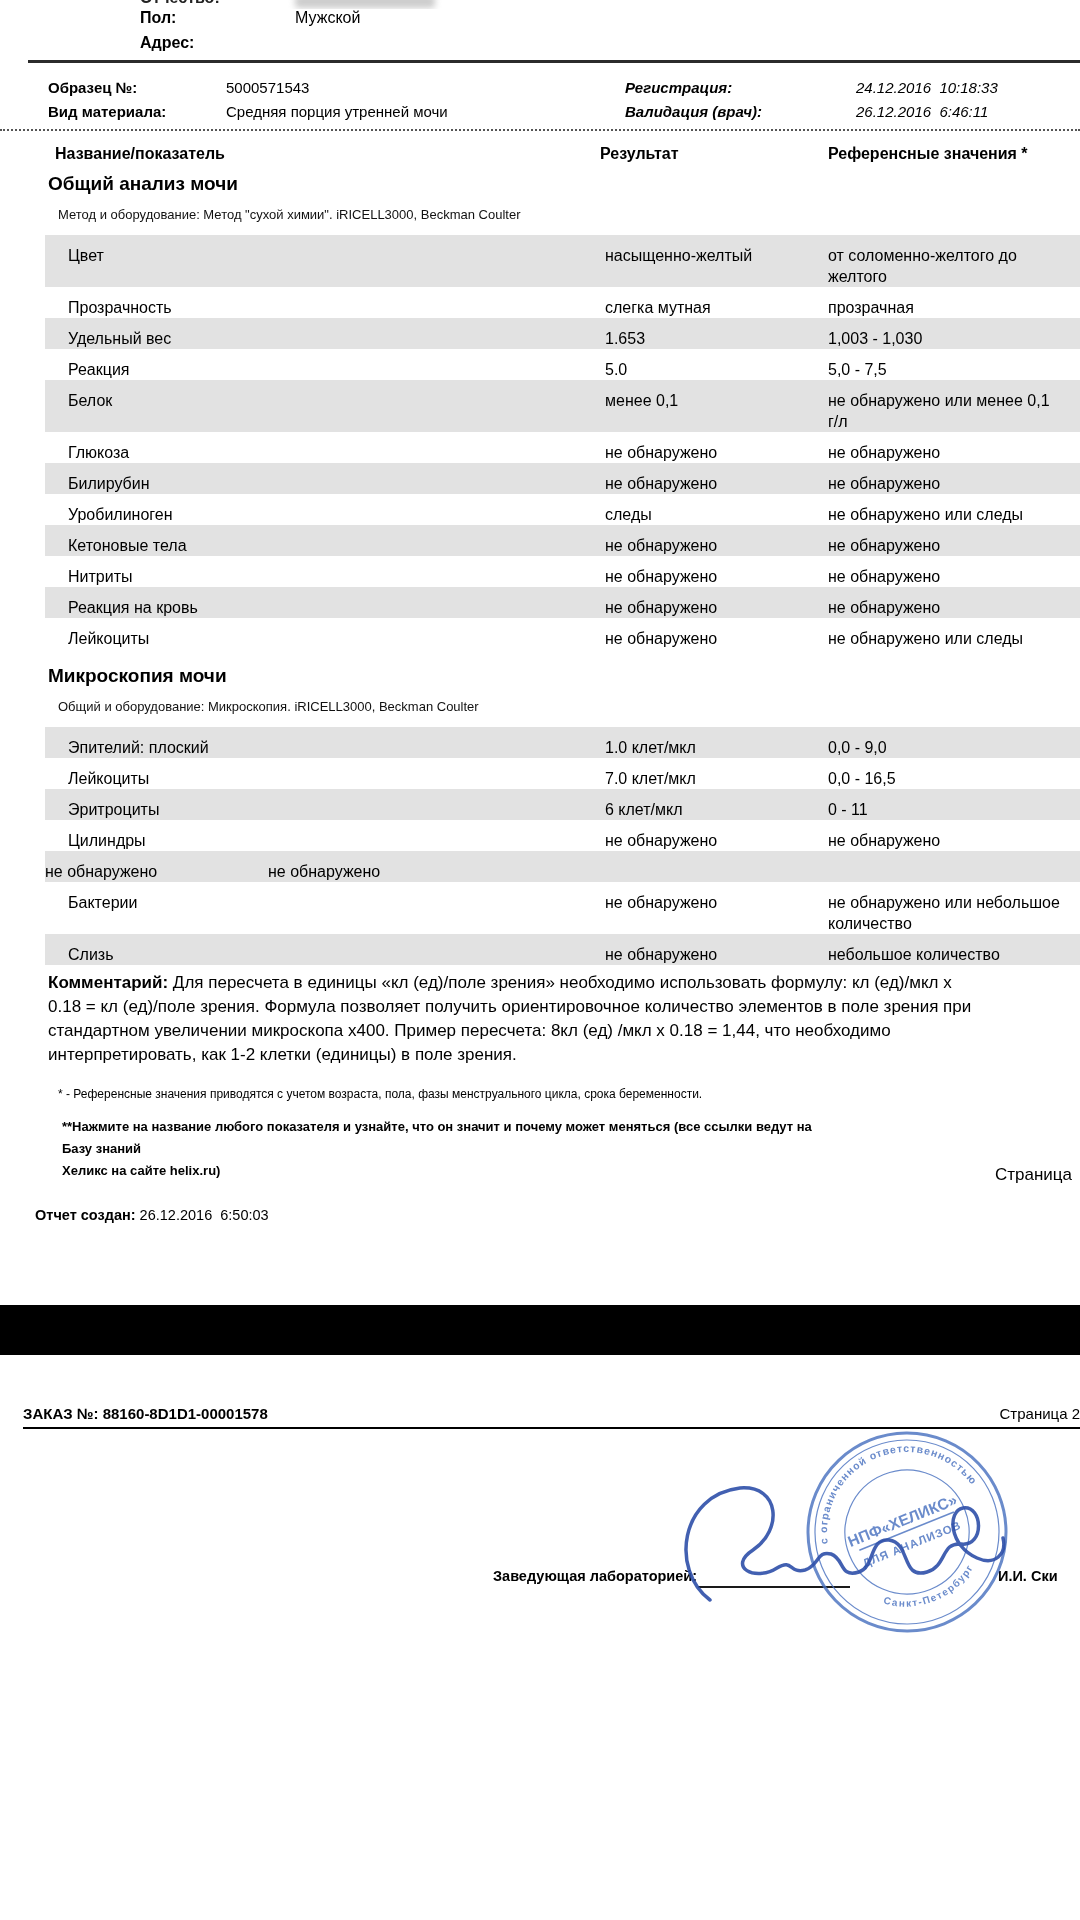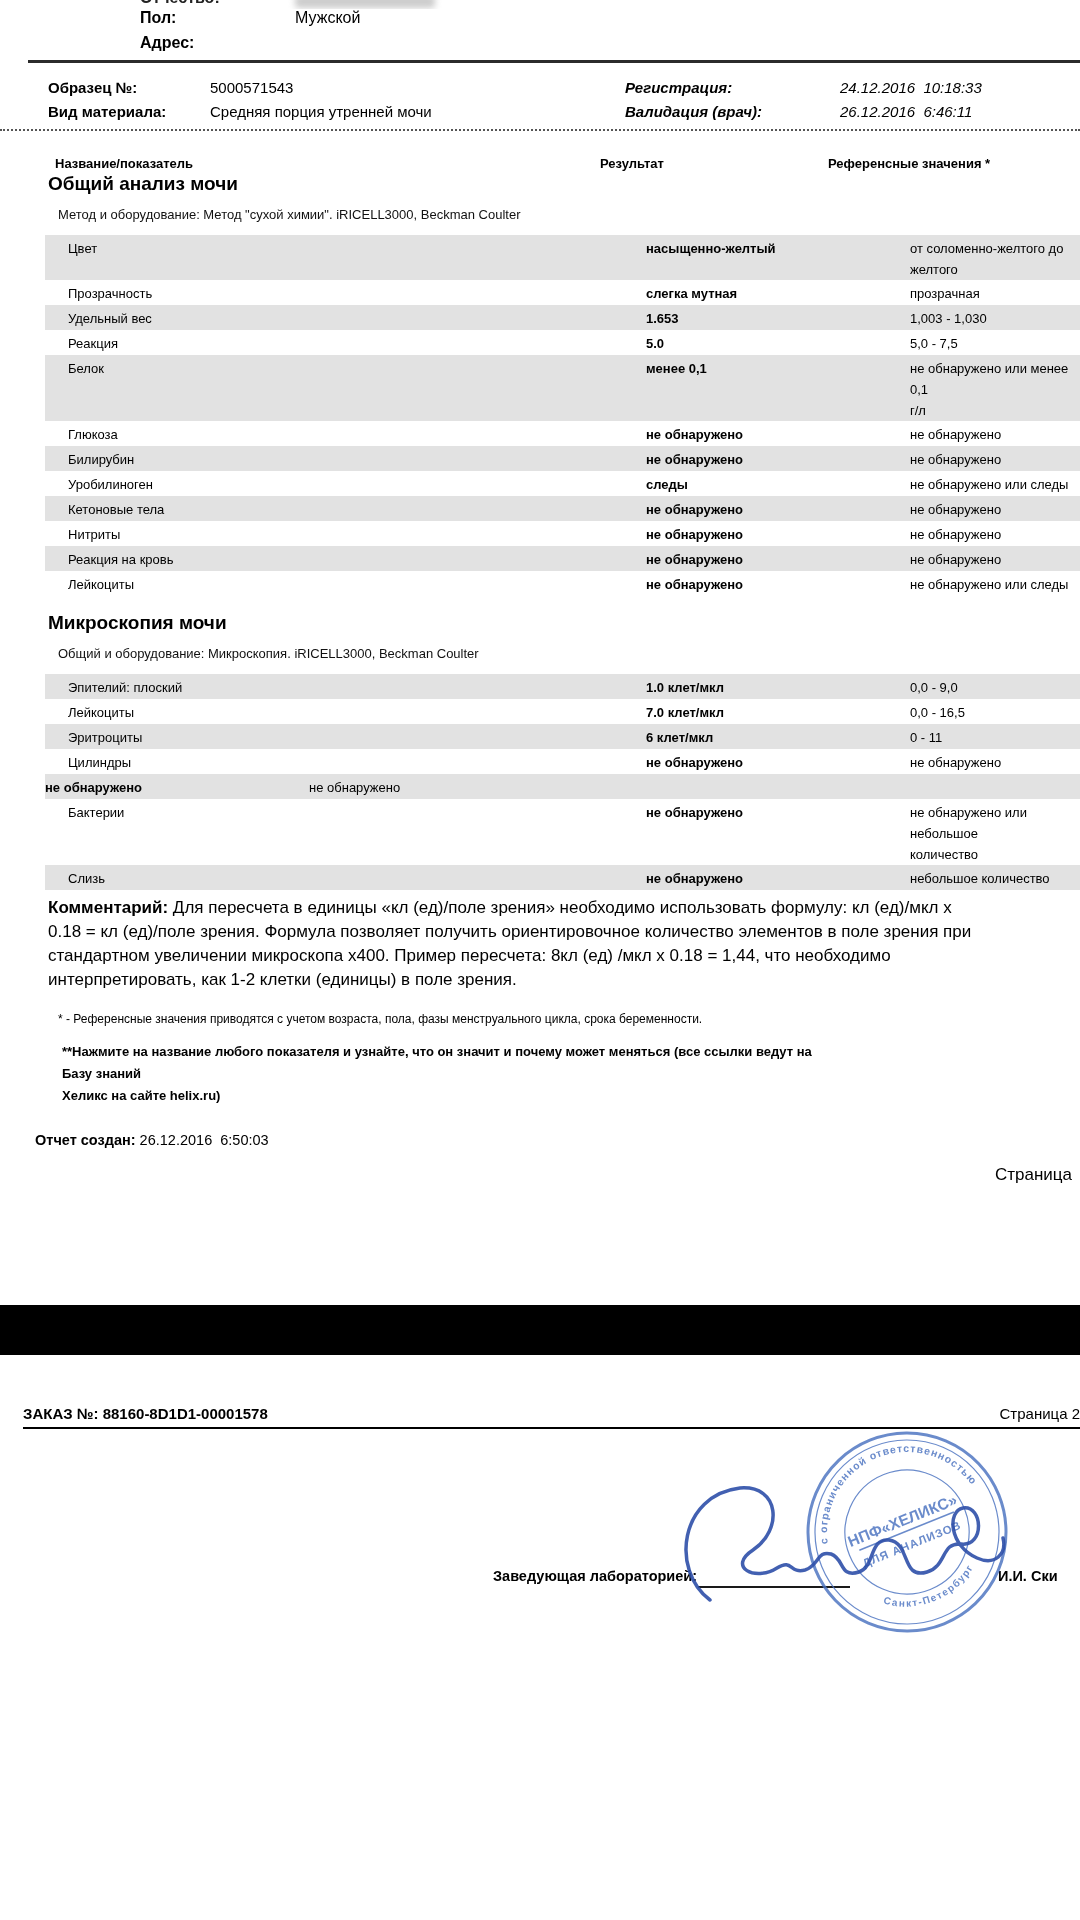--- a/index.html
+++ b/index.html
@@ -14,46 +14,46 @@
   
   #cut-row{left:140px;top:0;height:9px;width:420px;overflow:hidden;}
   #cut-row .lbl{position:absolute;left:0;top:-11px;font-size:16px;font-weight:bold;color:#222;}
   #cut-row .blur{position:absolute;left:155px;top:-5px;width:140px;height:13px;background:#9a9a9a;opacity:.5;filter:blur(3px);border-radius:3px;}
   .prow{left:140px;font-size:16px;line-height:20px;display:flex;}
   .prow .lbl{font-weight:bold;width:155px;}
   #top-rule{left:28px;right:0;top:60px;border-top:3px solid #2b2b2b;}
 
   
   .info-col{font-size:15px;line-height:24px;}
-  .info-col .r{display:flex;}
+  .info-col .r{display:flex;gap:16px;}
   #info-left{left:48px;top:76px;}
   #info-left .lbl{font-weight:bold;width:162px;}
   #info-right{left:625px;top:76px;font-style:italic;}
   #info-right .lbl{font-weight:bold;width:215px;}
   .info-col .val{white-space:pre;}
 
   #dotted-rule{left:0;right:0;top:129px;border-top:2px dotted #555;}
 
   
-  #col-headers{left:0;right:0;top:156px;height:16px;font-size:13px;font-weight:bold;}
+  #col-headers{left:0;right:0;top:145px;height:16px;font-size:16px;font-weight:bold;}
   #col-headers .h1{position:absolute;left:55px;}
   #col-headers .h2{position:absolute;left:600px;}
   #col-headers .h3{position:absolute;left:828px;}
 
   
   #content{left:0;right:0;top:168px;}
   .sec-title{margin:5px 0 0 48px;font-size:19px;line-height:22px;font-weight:bold;}
   #sec2-title{margin-top:16px;}
   .method{margin:12px 0 0 58px;font-size:13px;line-height:16px;color:#111;}
   .lab-table{margin-top:12px;}
-  .row{display:flex;box-sizing:border-box;min-height:25px;padding-top:3px;
-       margin-left:45px;font-size:13px;line-height:21px;gap:41px;}
+  .row{display:flex;box-sizing:border-box;min-height:25px;padding-top:10px;
+       margin-left:45px;font-size:16px;line-height:21px;}
   .row.shade{background:#e2e2e2;}
   .cell.name{flex:0 0 560px;padding-left:23px;box-sizing:border-box;}
-  .cell.result{flex:0 0 223px;font-weight:bold;}
+  .cell.result{flex:0 0 223px;}
   .cell.ref{width:262px;white-space:pre-line;}
 
   .comment{margin:6px 0 0 48px;width:990px;font-size:17px;line-height:24px;}
   .comment .lbl{font-weight:bold;}
   .comment .body{white-space:pre-line;}
   .fn1{margin:20px 0 0 58px;font-size:12px;line-height:15px;}
   .fn2{margin:14px 0 0 62px;font-size:13px;line-height:22px;font-weight:bold;white-space:pre-line;width:760px;}
   .created{margin:24px 0 0 35px;font-size:14.5px;line-height:18px;}
   .created .lbl{font-weight:bold;}
   .created .val{white-space:pre;}

